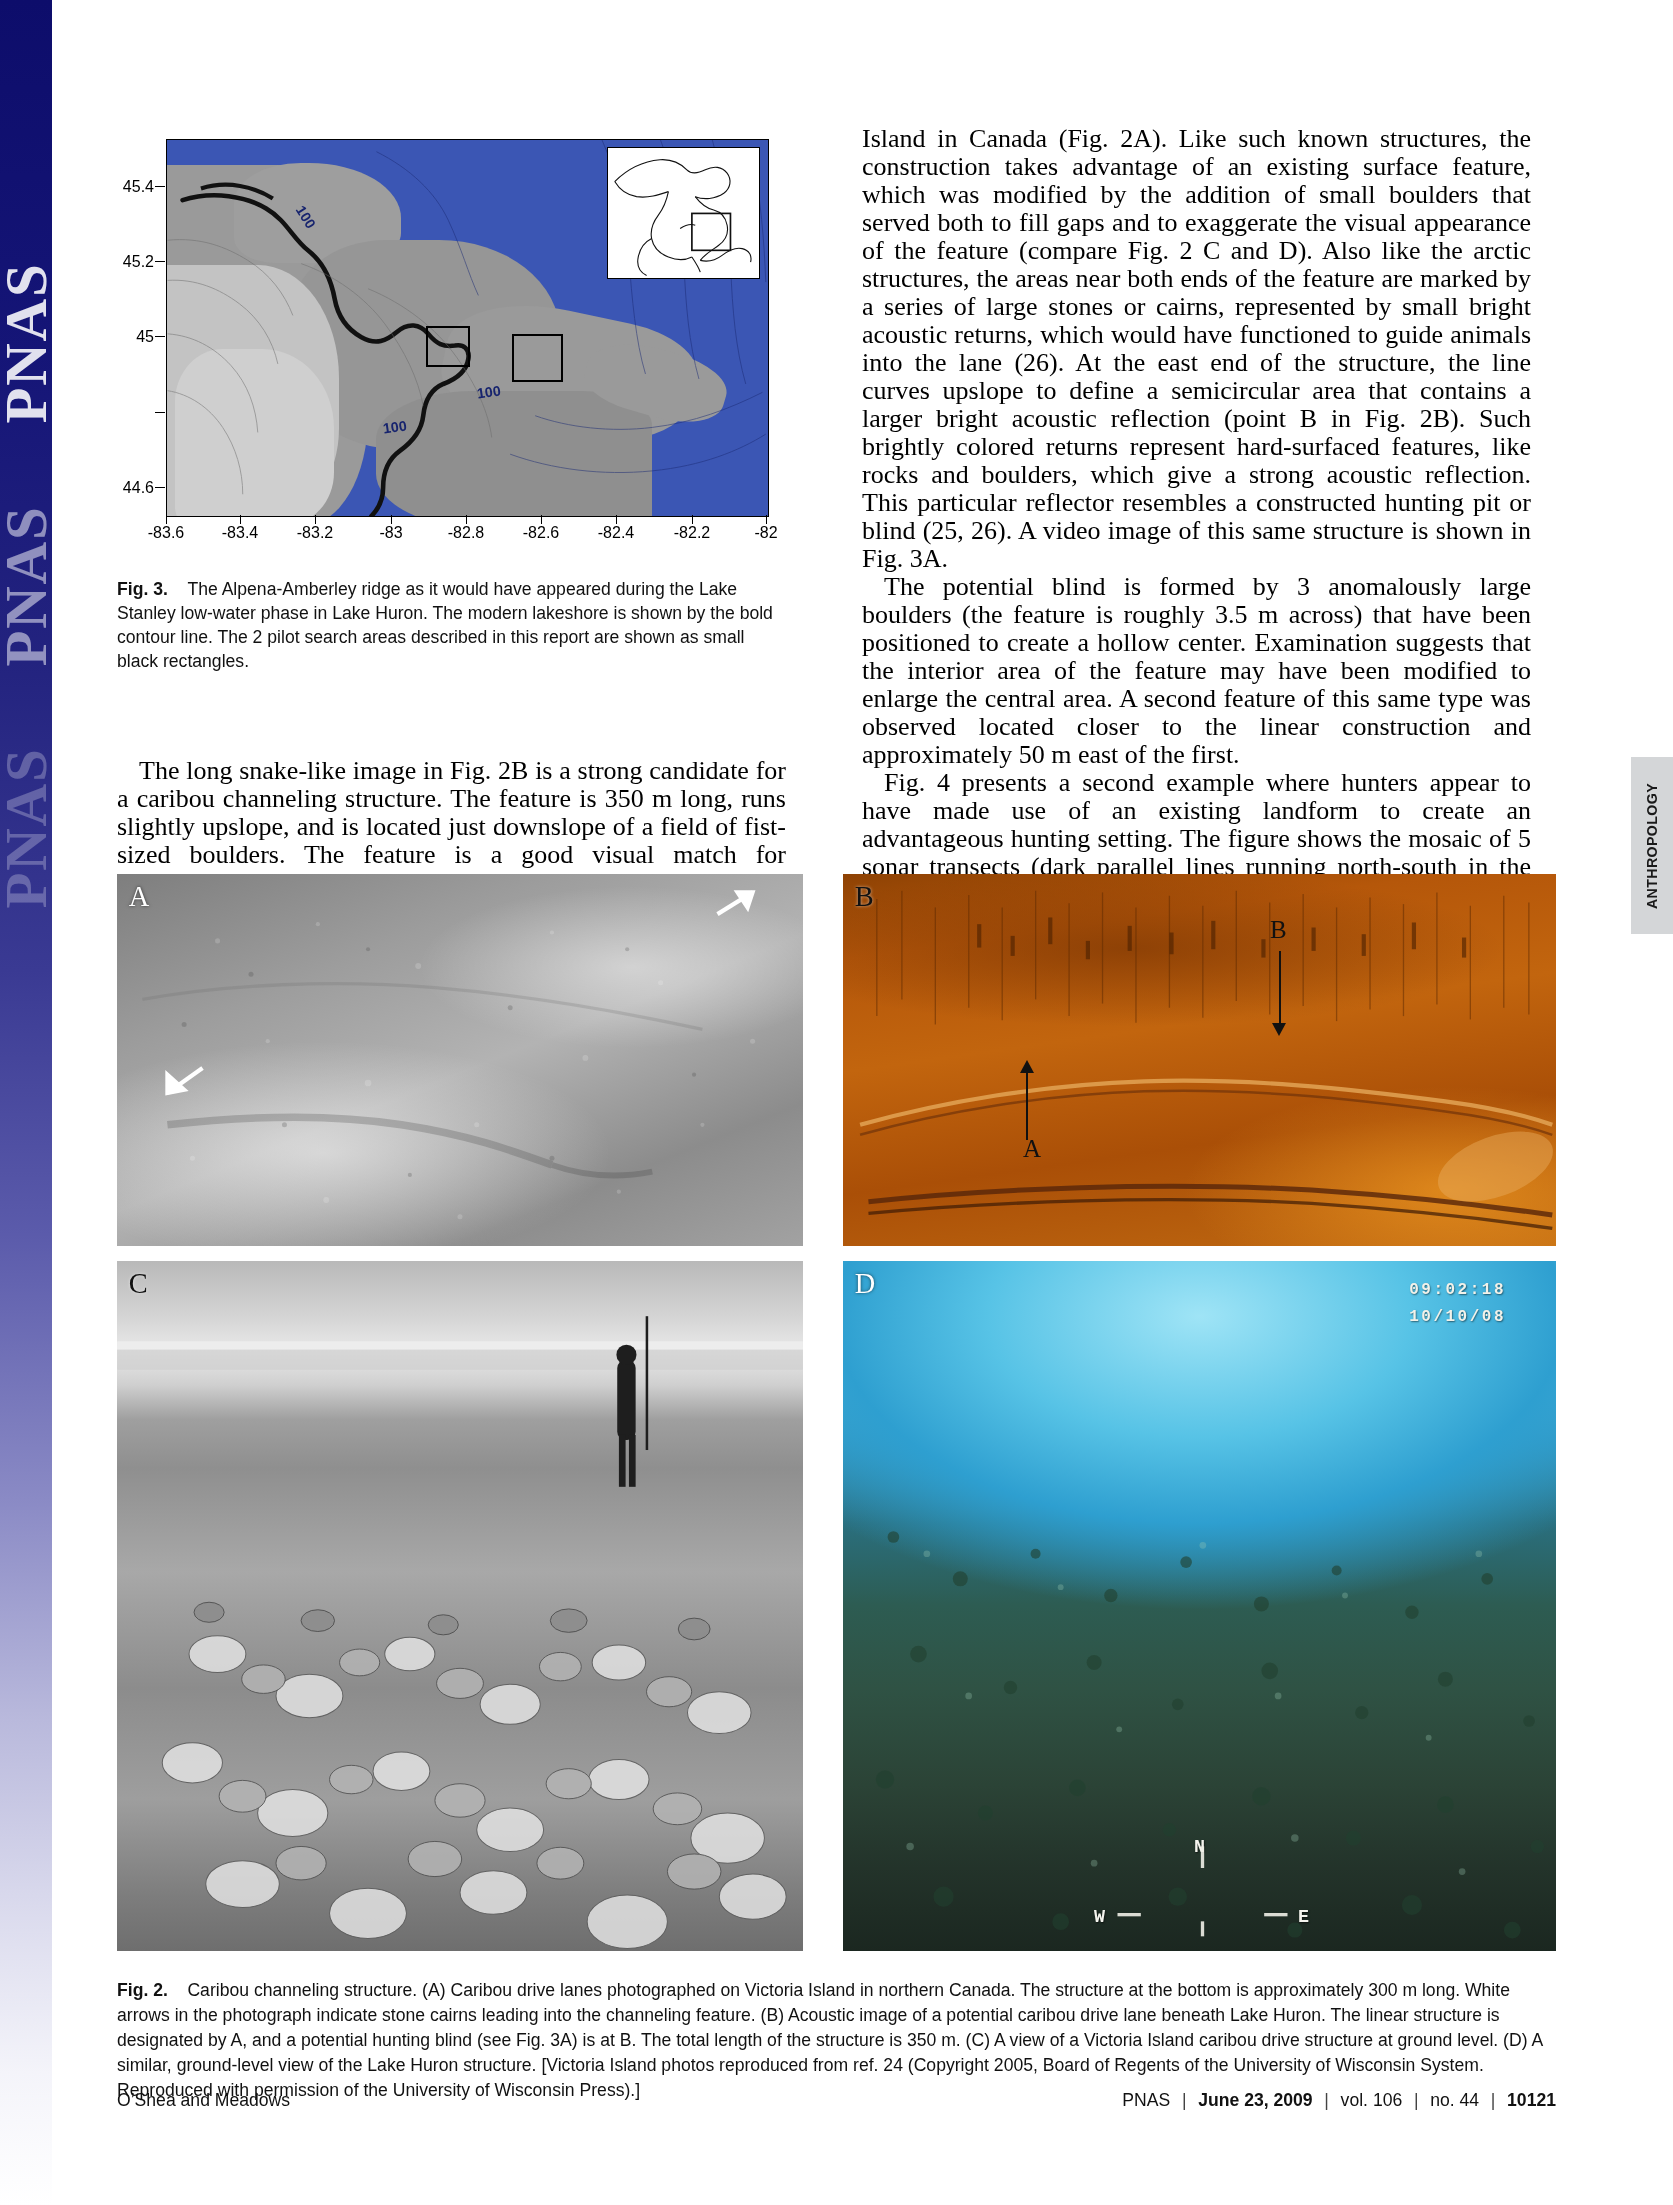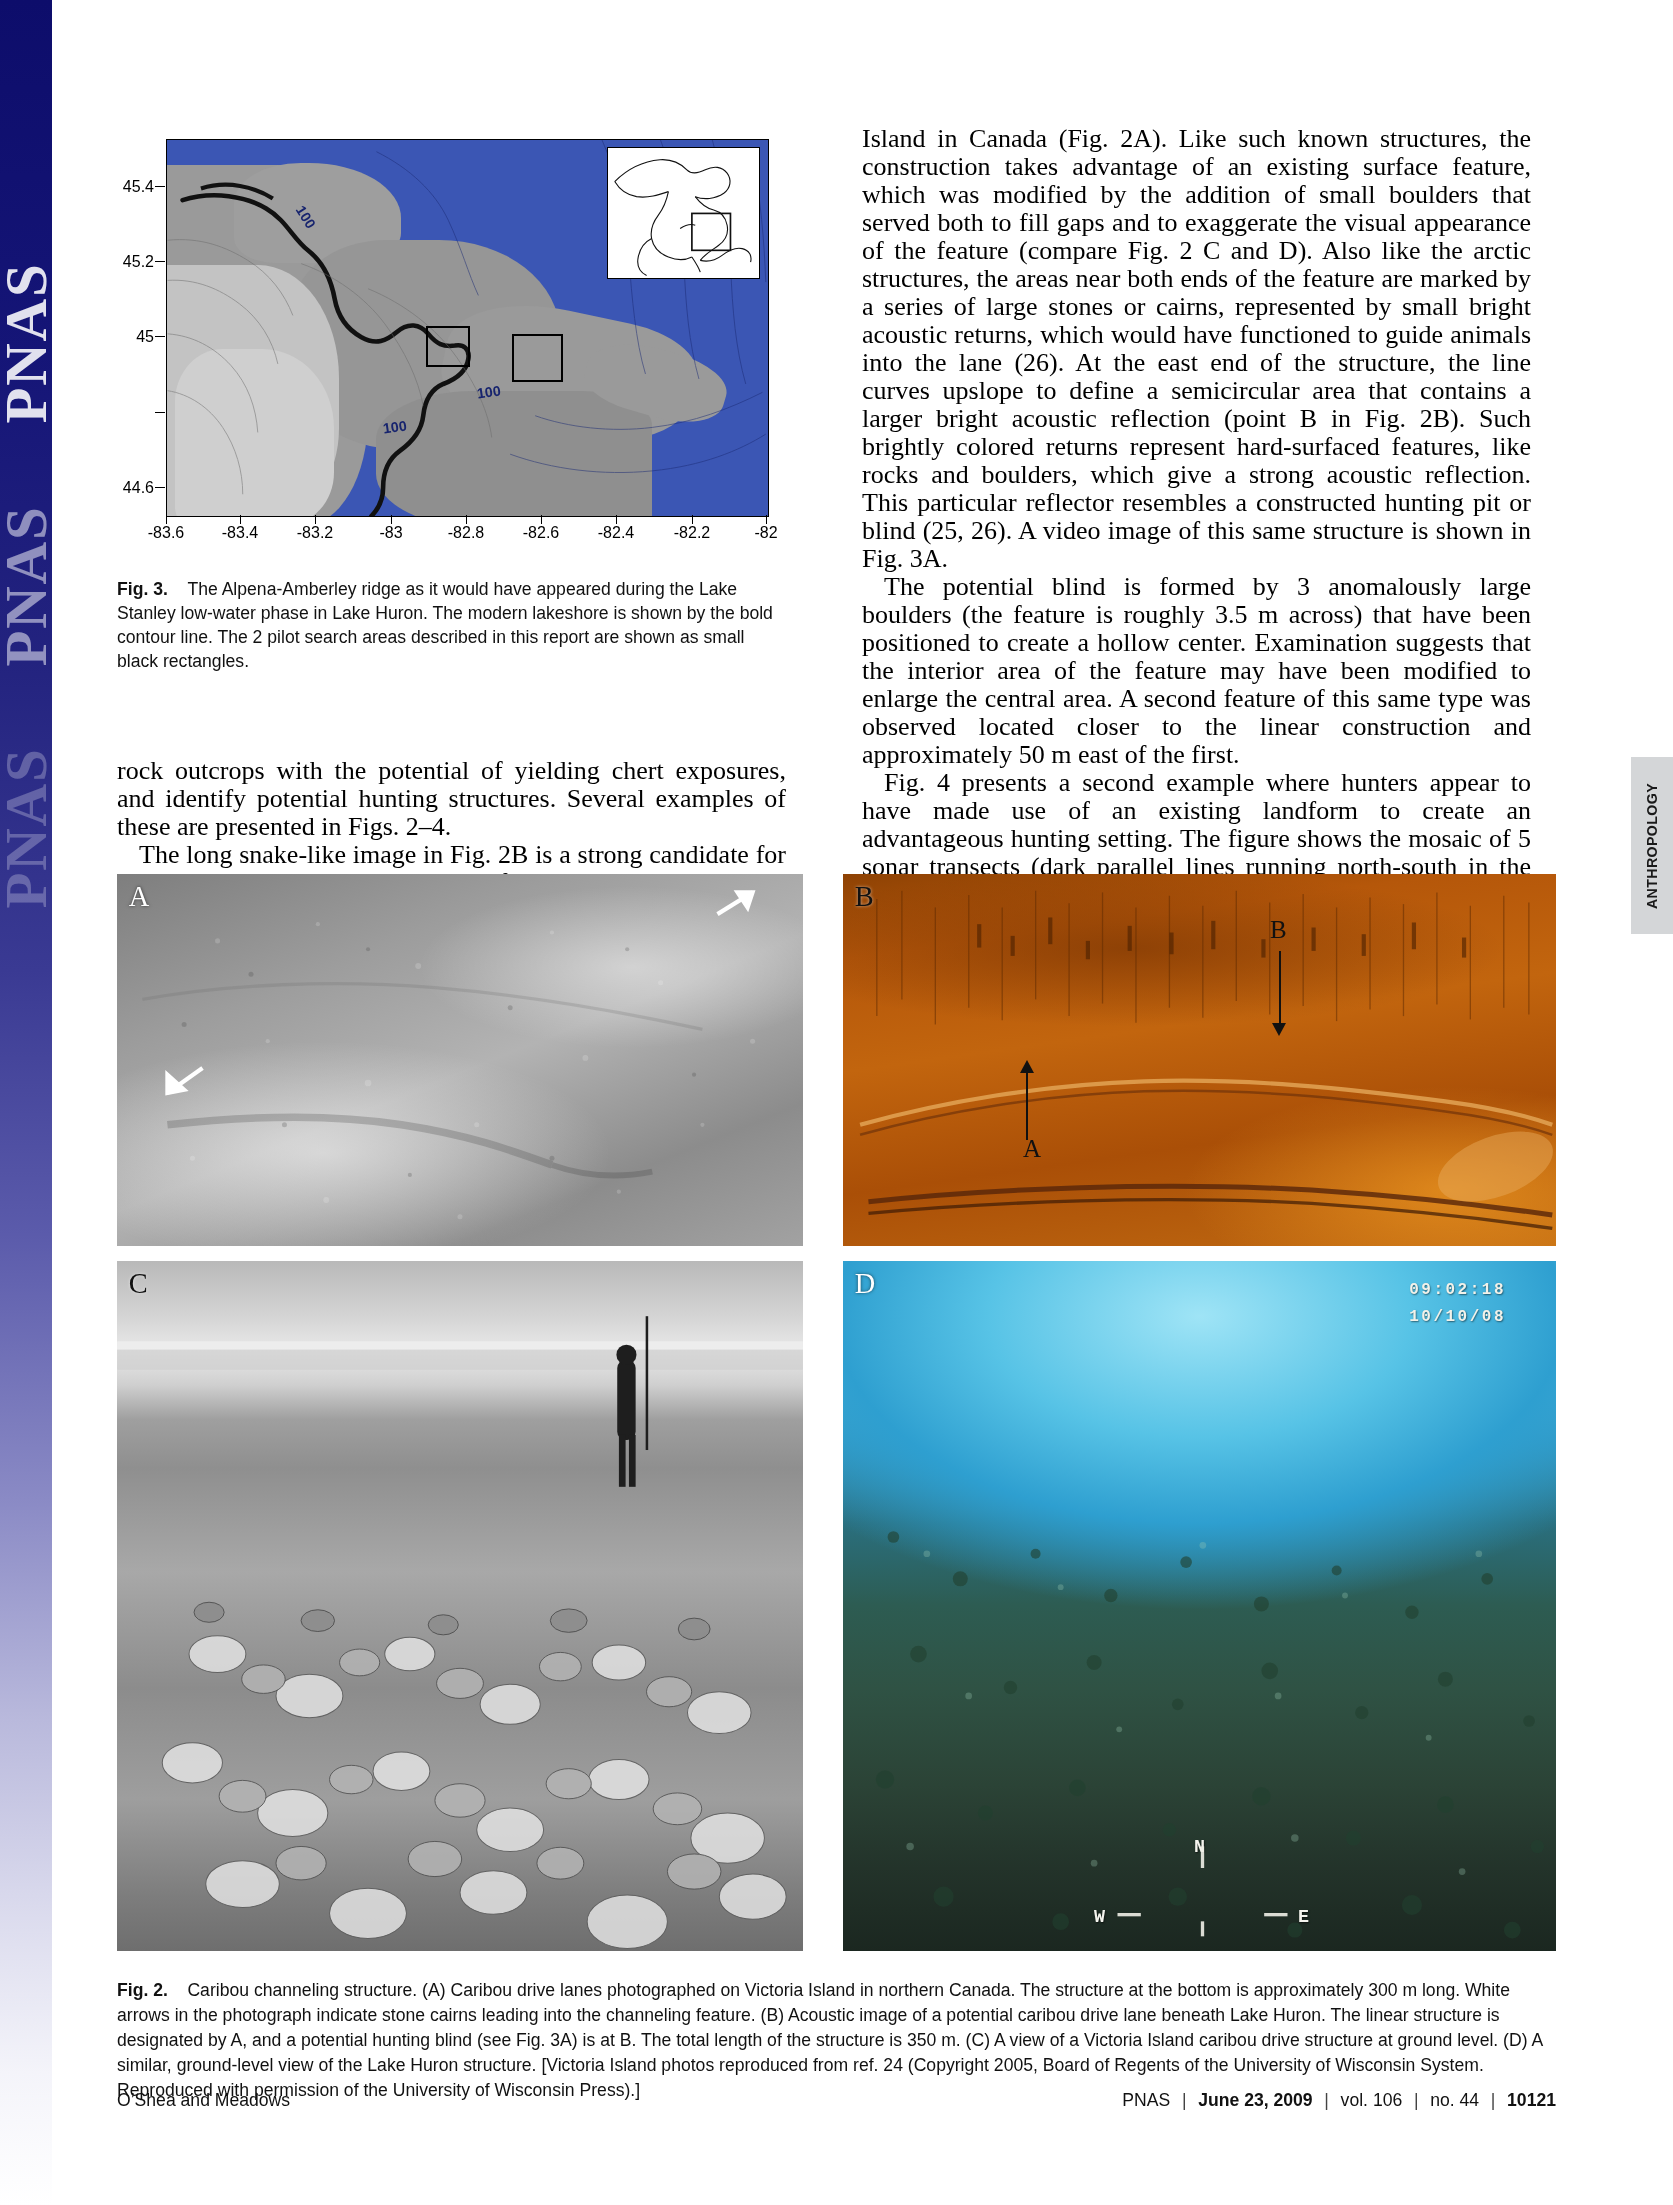--- a/index.html
+++ b/index.html
@@ -409,21 +409,20 @@
         <div class="xtick-label" style="left:649px;">-82</div>
       </div>
 
       <p class="caption" style="margin-top:11.7px; width:661px;">
         <span class="lead">Fig. 3.</span>
         &nbsp;&nbsp;&nbsp;<span>The Alpena-Amberley ridge as it would have appeared during the Lake Stanley low-water phase in Lake Huron. The modern lakeshore is shown by the bold contour line. The 2 pilot search areas described in this report are shown as small black rectangles.</span>
       </p>
     </div>
 
     <div style="position:absolute; top:757px; width:669px;">
-      <p class="body">rock outcrops with the potential of yielding chert exposures, and identify potential hunting structures. Several examples of these are presented in Figs. 2–4.</p>
       <p class="body indent">The long snake-like image in Fig. 2B is a strong candidate for a caribou channeling structure. The feature is 350 m long, runs slightly upslope, and is located just downslope of a field of fist-sized boulders. The feature is a good visual match for ethnographically known drive lanes in the arctic, as on Victoria</p>
     </div>
   </div>
 
   <div class="col-right">
     <div style="position:absolute; top:125px; width:669px;">
       <p class="body">Island in Canada (Fig. 2A). Like such known structures, the construction takes advantage of an existing surface feature, which was modified by the addition of small boulders that served both to fill gaps and to exaggerate the visual appearance of the feature (compare Fig. 2 C and D). Also like the arctic structures, the areas near both ends of the feature are marked by a series of large stones or cairns, represented by small bright acoustic returns, which would have functioned to guide animals into the lane (26). At the east end of the structure, the line curves upslope to define a semicircular area that contains a larger bright acoustic reflection (point B in Fig. 2B). Such brightly colored returns represent hard-surfaced features, like rocks and boulders, which give a strong acoustic reflection. This particular reflector resembles a constructed hunting pit or blind (25, 26). A video image of this same structure is shown in Fig. 3A.</p>
       <p class="body indent">The potential blind is formed by 3 anomalously large boulders (the feature is roughly 3.5 m across) that have been positioned to create a hollow center. Examination suggests that the interior area of the feature may have been modified to enlarge the central area. A second feature of this same type was observed located closer to the linear construction and approximately 50 m east of the first.</p>
       <p class="body indent">Fig. 4 presents a second example where hunters appear to have made use of an existing landform to create an advantageous hunting setting. The figure shows the mosaic of 5 sonar transects (dark parallel lines running north-south in the image) that has been draped over the lake bottom topography. The distance between each track is 200 m. The image shows what appears to have been a water course that averages approximately 140 m across, running diagonally across the mosaic. The bottom of this</p>
     </div>

